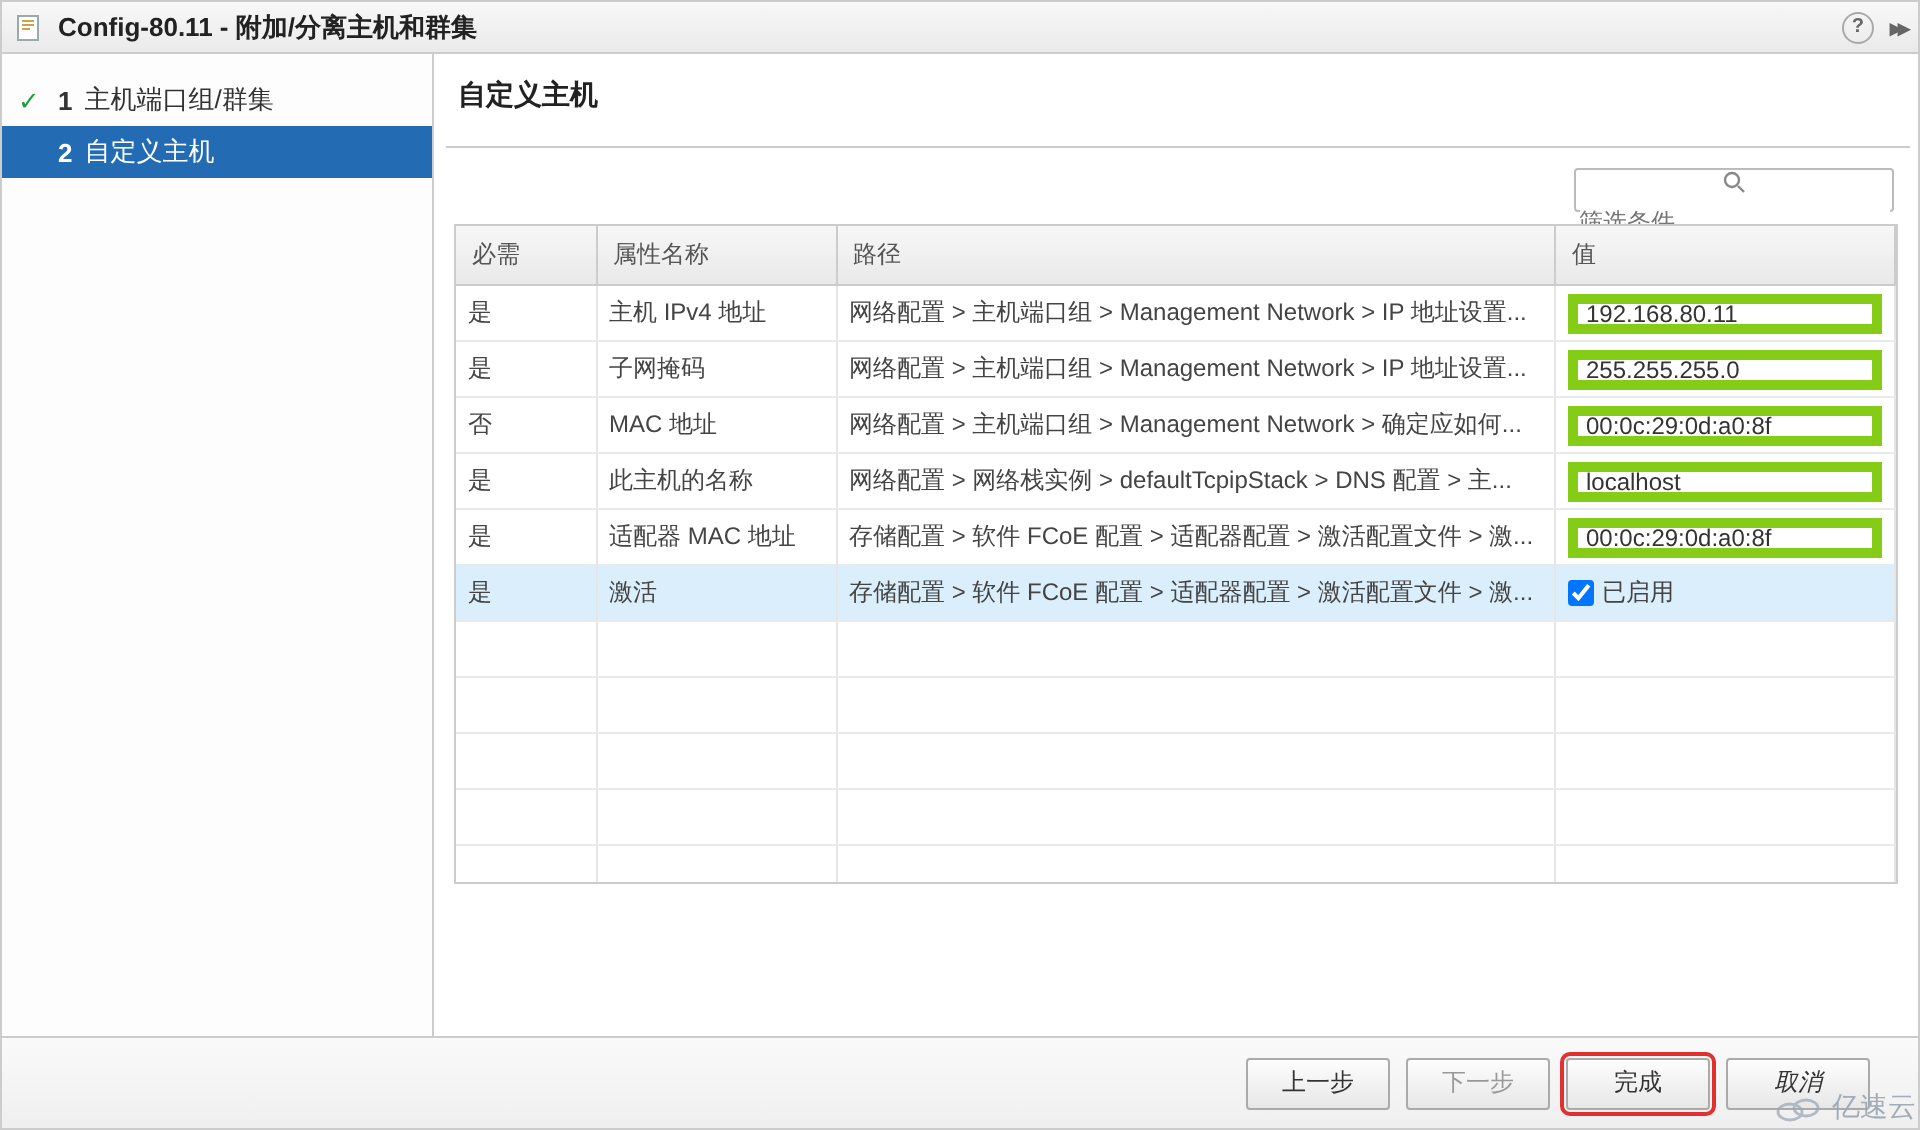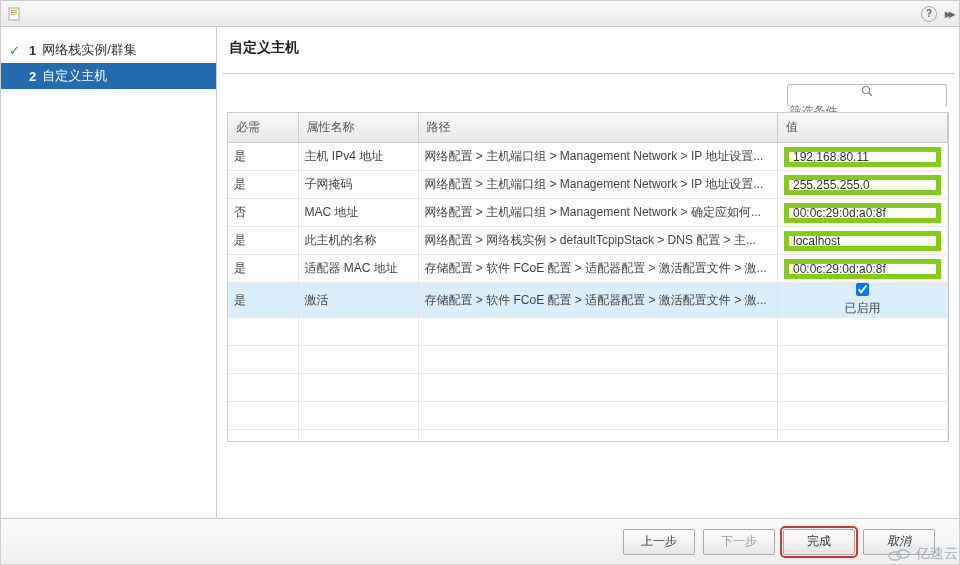--- a/index.html
+++ b/index.html
@@ -154,21 +154,20 @@
       height: 20px;
       border: 5px solid #84cc16;
       padding: 0 4px;
       font-size: 12px;
       color: #333;
     }
     .checkbox-cell {
       display: flex;
       align-items: center;
       gap: 4px;
-      flex-direction: column;
     }
     .checkbox-cell input { }
     col.c1 { width: 70px; }
     col.c2 { width: 120px; }
     col.c3 { }
     col.c4 { width: 170px; }
     .button-bar {
       border-top: 1px solid #ccc;
       background: linear-gradient(#fafafa,#efefef);
       height: 46px;
@@ -218,34 +217,35 @@
 
   <div class="titlebar">
     <span class="doc-icon">
       <svg width="14" height="14" viewBox="0 0 14 14">
           <rect x="1" y="1" width="10" height="12" fill="#fff" stroke="#9aa" stroke-width="1"></rect>
           <rect x="3" y="3" width="6" height="1" fill="#c9a24a"></rect>
           <rect x="3" y="5" width="6" height="1" fill="#c9a24a"></rect>
           <rect x="3" y="7" width="4" height="1" fill="#c9a24a"></rect>
         </svg>
     </span>
+    <span>Config-80.11 - 附加/分离主机和群集</span>
     <span class="spacer"></span>
     <span class="title-right-icons">
       <span class="help-icon">?</span>
       <span class="arrows-icon">▸▸</span>
     </span>
   </div>
 
   <div class="body">
 
     <div class="sidebar">
       <div class="step">
         <span class="check">✓</span>
         <span class="num">1</span>
-        <span class="label">网络栈实例/群集</span>
+        <span class="label">主机端口组/群集</span>
       </div>
       <div class="step active">
         <span class="check"></span>
         <span class="num">2</span>
         <span class="label">自定义主机</span>
       </div>
     </div>
 
     <div class="content">
       <div class="page-heading">自定义主机</div>

